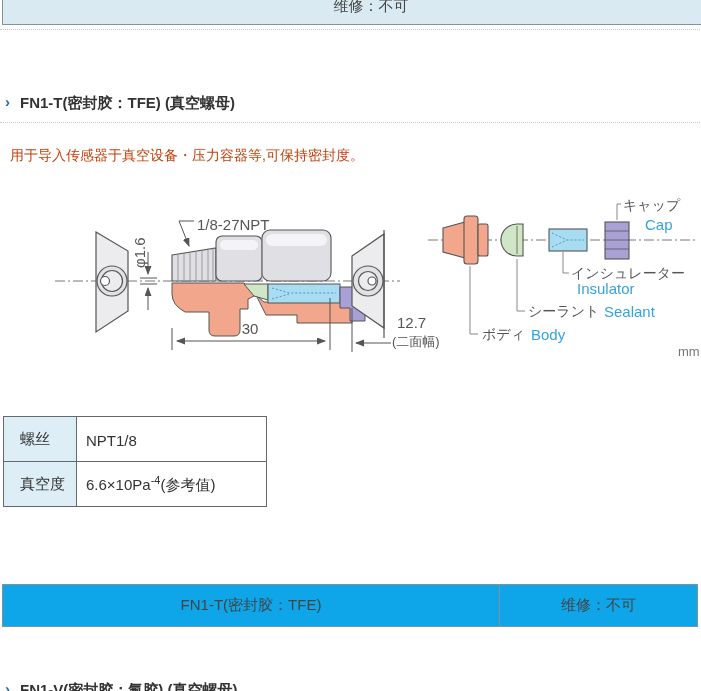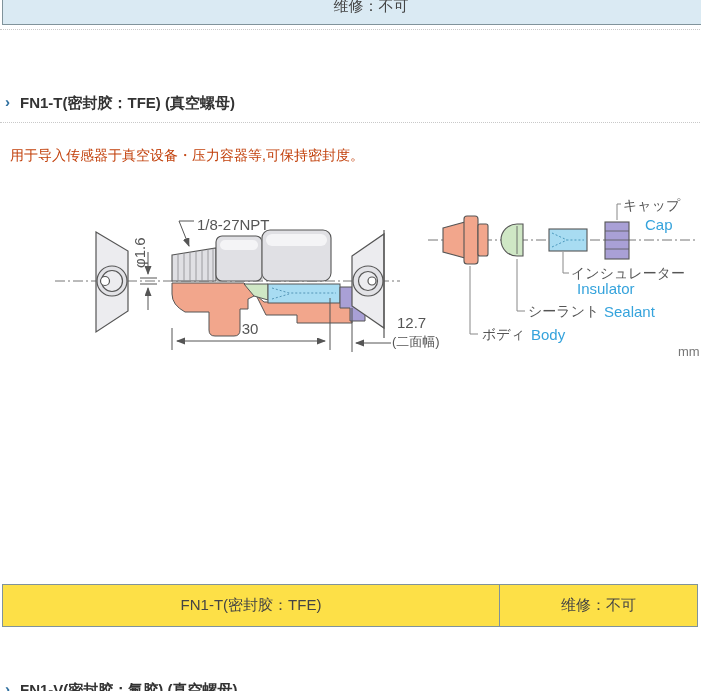--- a/index.html
+++ b/index.html
@@ -63,21 +63,21 @@
     width:73px;background:#ddeef6;padding:0 0 0 16px;
   }
   .spec-table td.val{
     width:190px;background:#fff;padding:0 14px 0 9px;
   }
   .spec-table sup{font-size:11px;}
   
   .bottom-table{
     position:absolute;left:2px;top:584px;width:696px;height:43px;
     box-sizing:border-box;
-    background:#fde047;border:1px solid #80939b;
+    background:#0ea5e9;border:1px solid #80939b;
     display:flex;font-size:15px;color:#444;
   }
   .bottom-table .cell{
     display:flex;align-items:center;justify-content:center;
     box-sizing:border-box;
   }
   .bottom-table .cell.model{width:496px;}
   .bottom-table .cell.maint{flex:1;border-left:1px solid #80939b;}
 </style>
 </head>
@@ -204,20 +204,28 @@
   <text class="jp-label" x="528" y="128">シーラント</text>
   <text class="en-label" x="604" y="129" fill="#35a3dc">Sealant</text>
   <text class="jp-label" x="482" y="151">ボディ</text>
   <text class="en-label" x="531" y="152" fill="#35a3dc">Body</text>
 
   <text class="unit" x="678" y="168">mm</text>
 </svg>
 
 <table class="spec-table">
   <tbody>
+    <tr>
+      <td class="lbl">螺丝</td>
+      <td class="val"><span>NPT1/8</span><sup></sup><span></span></td>
+    </tr>
+    <tr>
+      <td class="lbl">真空度</td>
+      <td class="val"><span>6.6×10Pa</span><sup>-4</sup><span>(参考值)</span></td>
+    </tr>
   </tbody>
 </table>
 
 <div class="bottom-table">
   <div class="cell model">FN1-T(密封胶：TFE)</div>
   <div class="cell maint">维修：不可</div>
 </div>
 
 <div class="section-heading heading-next">
   <span class="chev">›</span>

